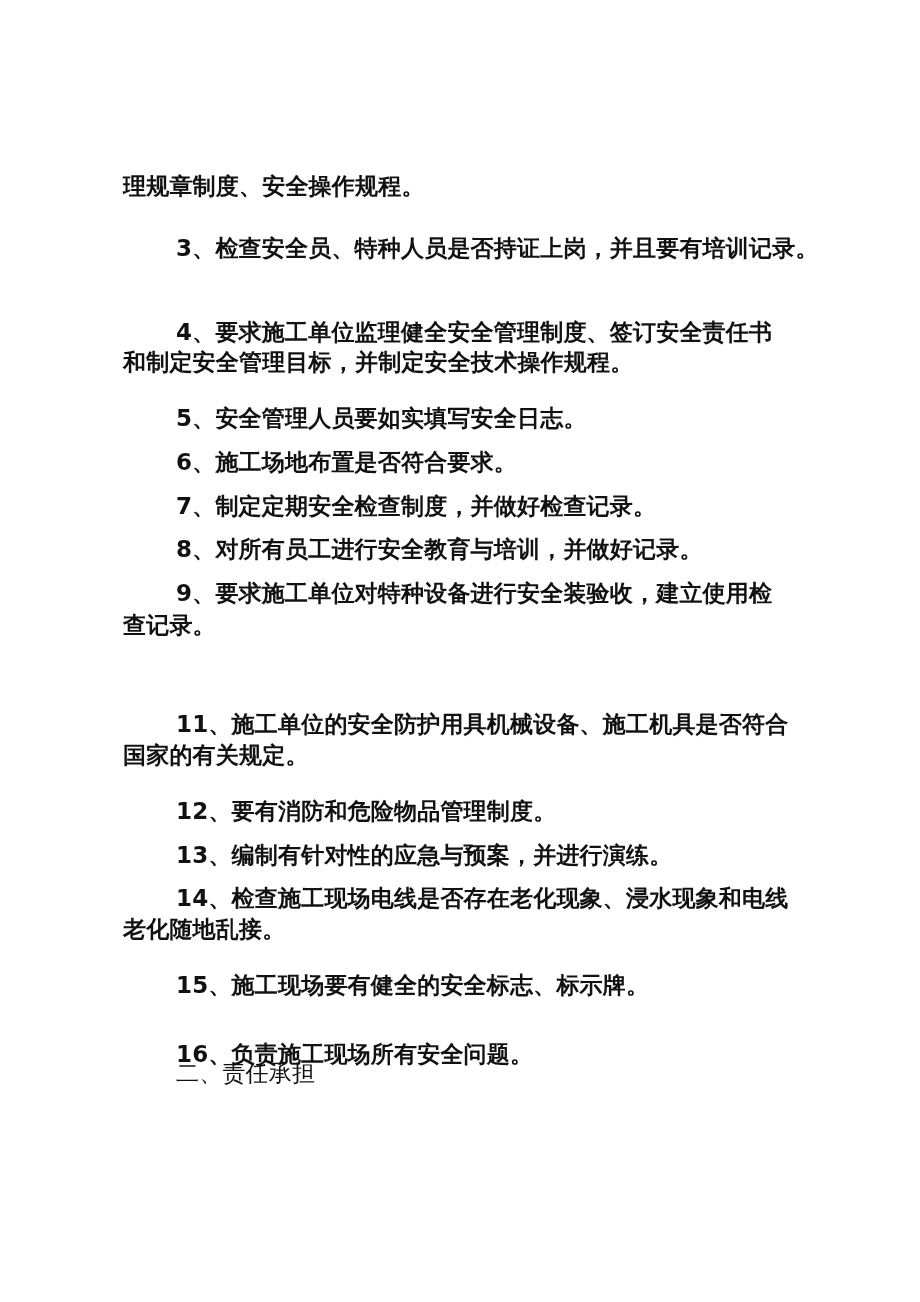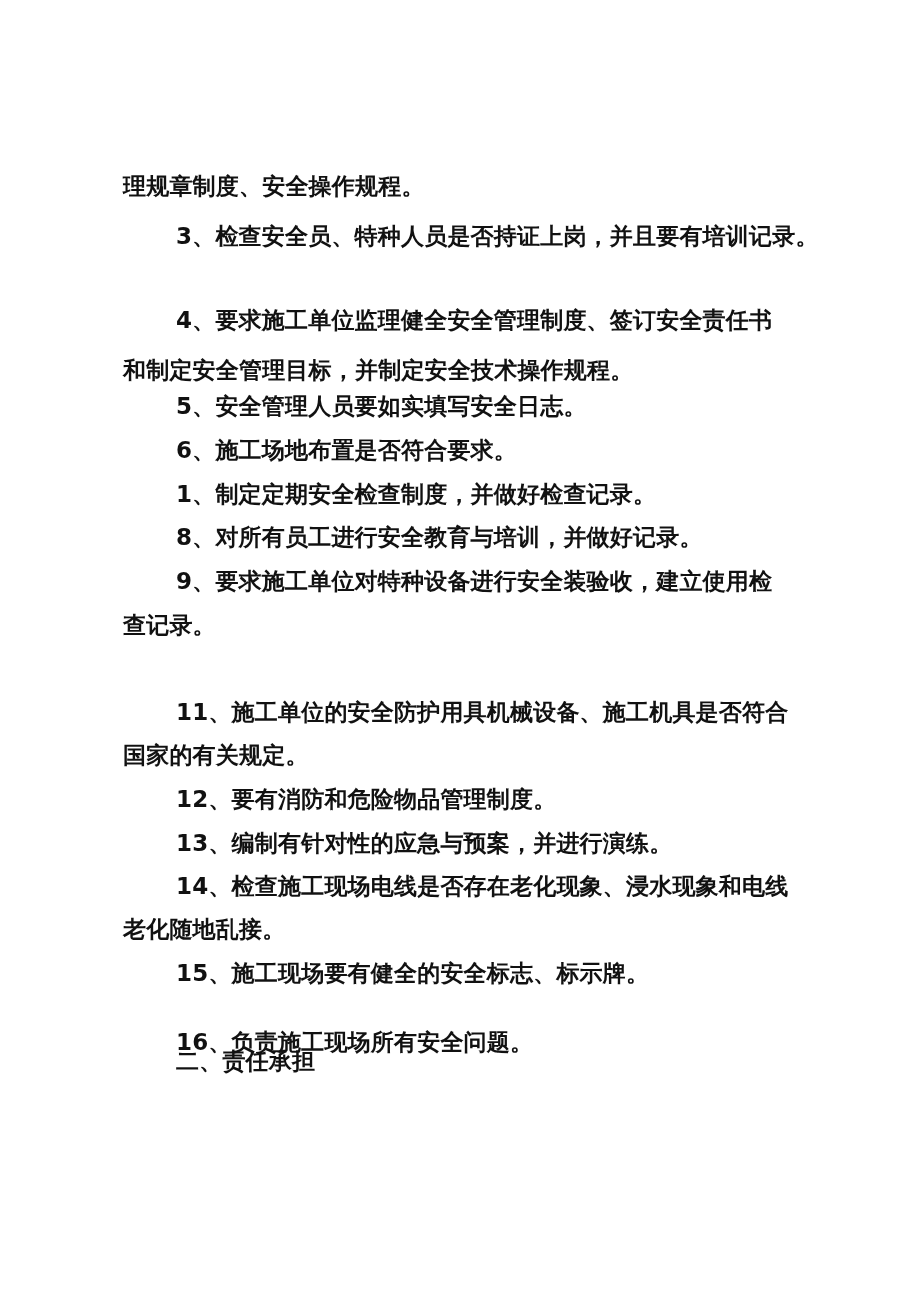--- a/index.html
+++ b/index.html
@@ -24,34 +24,34 @@
     }
     .line {
       position: absolute;
       left: 123px;
       font-size: 23px;
       line-height: 28px;
       white-space: nowrap;
       font-weight: bold;
       letter-spacing: 0.2px;
     }
-    .line.indent { left: 176px; }
-    .heading { font-weight: bold; }
+    .line.indent { left: 176px; margin-top: 12px; }
+    .heading { font-weight: normal; }
   </style>
 </head>
 <body>
 
 <div class="page">
   <div class="line" style="top:172px">理规章制度、安全操作规程。</div>
   <div class="line indent" style="top:222px">3、检查安全员、特种人员是否持证上岗，并且要有培训记录。</div>
   <div class="line indent" style="top:306px">4、要求施工单位监理健全安全管理制度、签订安全责任书</div>
-  <div class="line" style="top:356px">和制定安全管理目标，并制定安全技术操作规程。</div>
+  <div class="line" style="top:348px">和制定安全管理目标，并制定安全技术操作规程。</div>
   <div class="line indent" style="top:392px">5、安全管理人员要如实填写安全日志。</div>
   <div class="line indent" style="top:436px">6、施工场地布置是否符合要求。</div>
-  <div class="line indent" style="top:480px">1、制定定期安全检查制度，并做好检查记录。</div>
+  <div class="line indent" style="top:480px">7、制定定期安全检查制度，并做好检查记录。</div>
   <div class="line indent" style="top:523px">8、对所有员工进行安全教育与培训，并做好记录。</div>
   <div class="line indent" style="top:567px">9、要求施工单位对特种设备进行安全装验收，建立使用检</div>
   <div class="line" style="top:611px">查记录。</div>
   <div class="line indent" style="top:698px">11、施工单位的安全防护用具机械设备、施工机具是否符合</div>
   <div class="line" style="top:741px">国家的有关规定。</div>
   <div class="line indent" style="top:785px">12、要有消防和危险物品管理制度。</div>
   <div class="line indent" style="top:829px">13、编制有针对性的应急与预案，并进行演练。</div>
   <div class="line indent" style="top:872px">14、检查施工现场电线是否存在老化现象、浸水现象和电线</div>
   <div class="line" style="top:915px">老化随地乱接。</div>
   <div class="line indent" style="top:959px">15、施工现场要有健全的安全标志、标示牌。</div>

